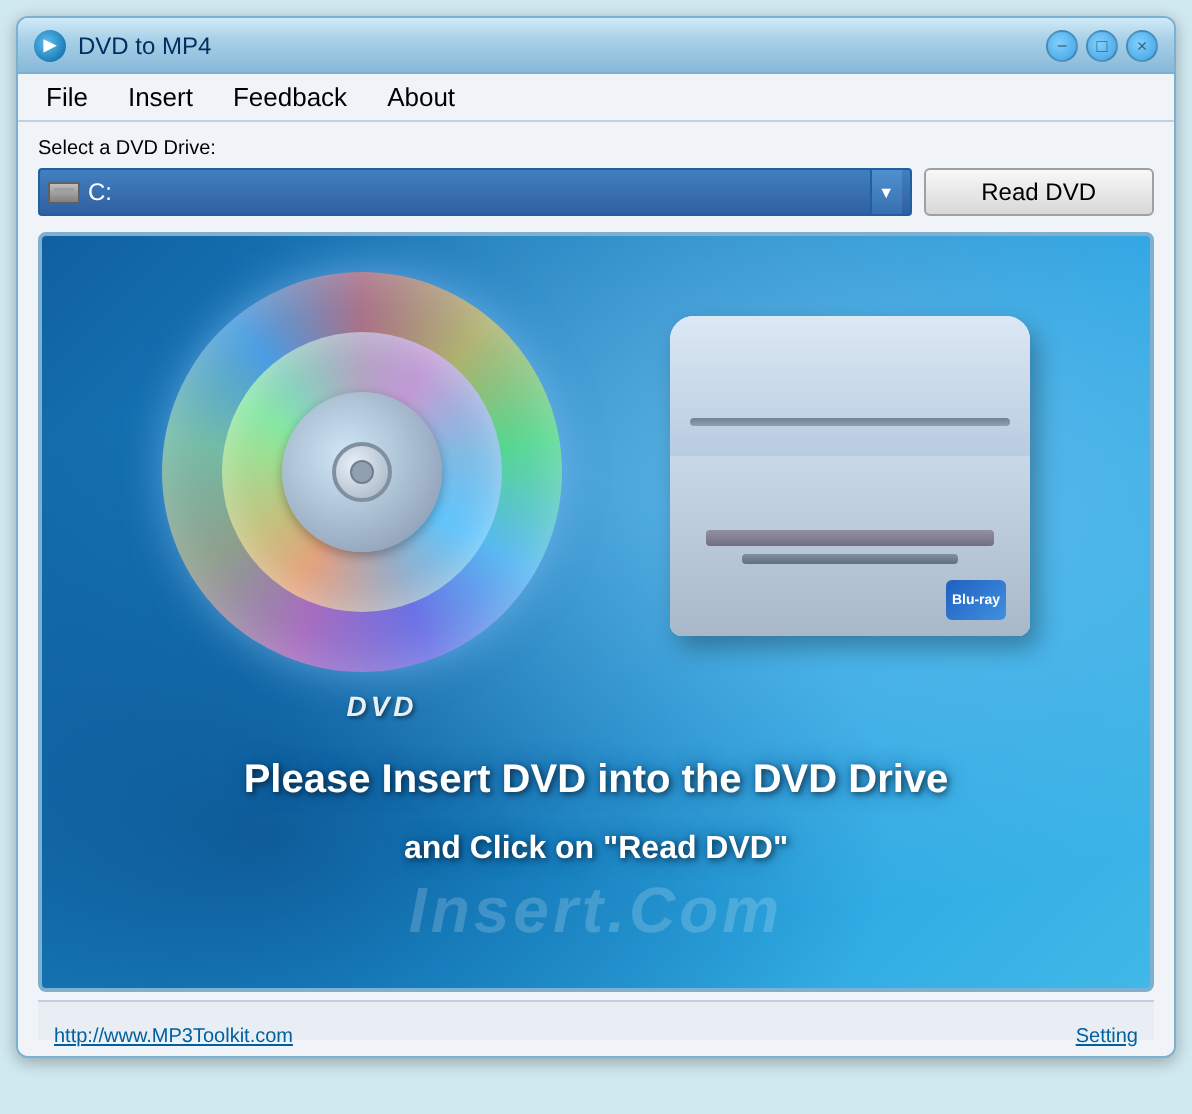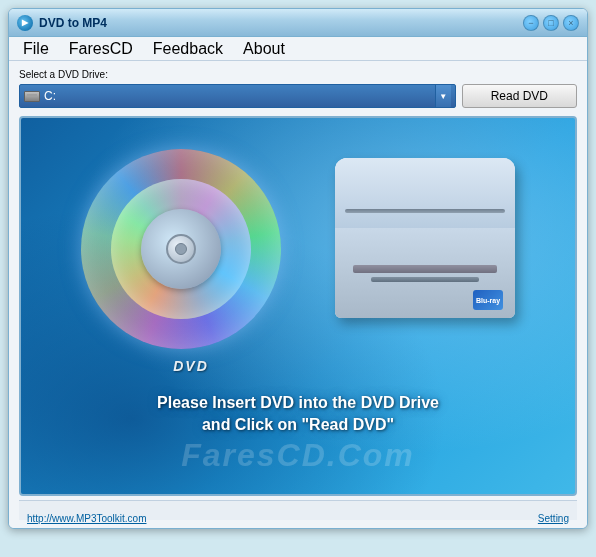--- a/index.html
+++ b/index.html
@@ -48,21 +48,21 @@
       display: flex;
       align-items: center;
       justify-content: center;
       font-size: 8px;
       color: white;
       font-weight: bold;
     }
 
     .title-text {
       font-size: 12px;
-      font-weight: bold;
+      font-weight: normal;
       color: #003060;
     }
 
     .window-controls {
       display: flex;
       gap: 4px;
     }
 
     .win-btn {
       width: 16px;
@@ -86,21 +86,21 @@
       background: #f0f4f8;
       height: 24px;
       display: flex;
       align-items: center;
       padding: 0 4px;
       border-bottom: 1px solid #c0d0e0;
     }
 
     .menu-item {
       padding: 2px 10px;
-      font-size: 16px;
+      font-size: 13px;
       color: #000;
       cursor: pointer;
       border-radius: 2px;
     }
 
     
     .content {
       padding: 8px 10px;
       background: #f0f4f8;
     }
@@ -208,21 +208,21 @@
       position: absolute;
       inset: 0;
       background: radial-gradient(ellipse at 70% 30%, rgba(200,230,255,0.4) 0%, transparent 60%),
                   radial-gradient(ellipse at 20% 80%, rgba(0,40,100,0.5) 0%, transparent 50%);
     }
 
     
     .dvd-disc {
       position: absolute;
       left: 60px;
-      top: 31px;
+      top: 18px;
       width: 220px;
       height: 220px;
     }
 
     .disc-outer {
       width: 200px;
       height: 200px;
       border-radius: 50%;
       background: conic-gradient(
         from 0deg,
@@ -401,23 +401,23 @@
       position: absolute;
       bottom: 60px;
       left: 0;
       right: 0;
       text-align: center;
       color: white;
       text-shadow: 1px 1px 3px rgba(0,0,0,0.6), 0 0 10px rgba(0,80,150,0.8);
     }
 
     .insert-text-line1 {
-      font-size: 16px;
+      font-size: 20px;
       font-weight: bold;
-      margin-bottom: 4px;
+      margin-bottom: 14px;
     }
 
     .insert-text-line2 {
       font-size: 16px;
       font-weight: bold;
     }
 
     
     .watermark {
       position: absolute;
@@ -472,21 +472,21 @@
         <span>□</span>
       </div>
       <div class="win-btn win-btn-close">
         <span>×</span>
       </div>
     </div>
   </div>
 
   <div class="menu-bar">
     <div class="menu-item">File</div>
-    <div class="menu-item">FaresCD</div>
+    <div class="menu-item">Insert</div>
     <div class="menu-item">Feedback</div>
     <div class="menu-item">About</div>
   </div>
 
   <div class="content">
     <div class="drive-label">Select a DVD Drive:</div>
 
     <div class="drive-row">
       <div class="drive-select-wrapper">
         <div class="drive-select">
@@ -526,21 +526,21 @@
             </div>
           </div>
         </div>
       </div>
 
       <div class="insert-text">
         <div class="insert-text-line1">Please Insert DVD into the DVD Drive</div>
         <div class="insert-text-line2">and Click on "Read DVD"</div>
       </div>
 
-      <div class="watermark">FaresCD.Com</div>
+      <div class="watermark">Insert.Com</div>
 
     </div>
 
     <div class="status-bar">
       <span class="status-link">http://www.MP3Toolkit.com</span>
       <span class="status-link">Setting</span>
     </div>
   </div>
 
 </div>

